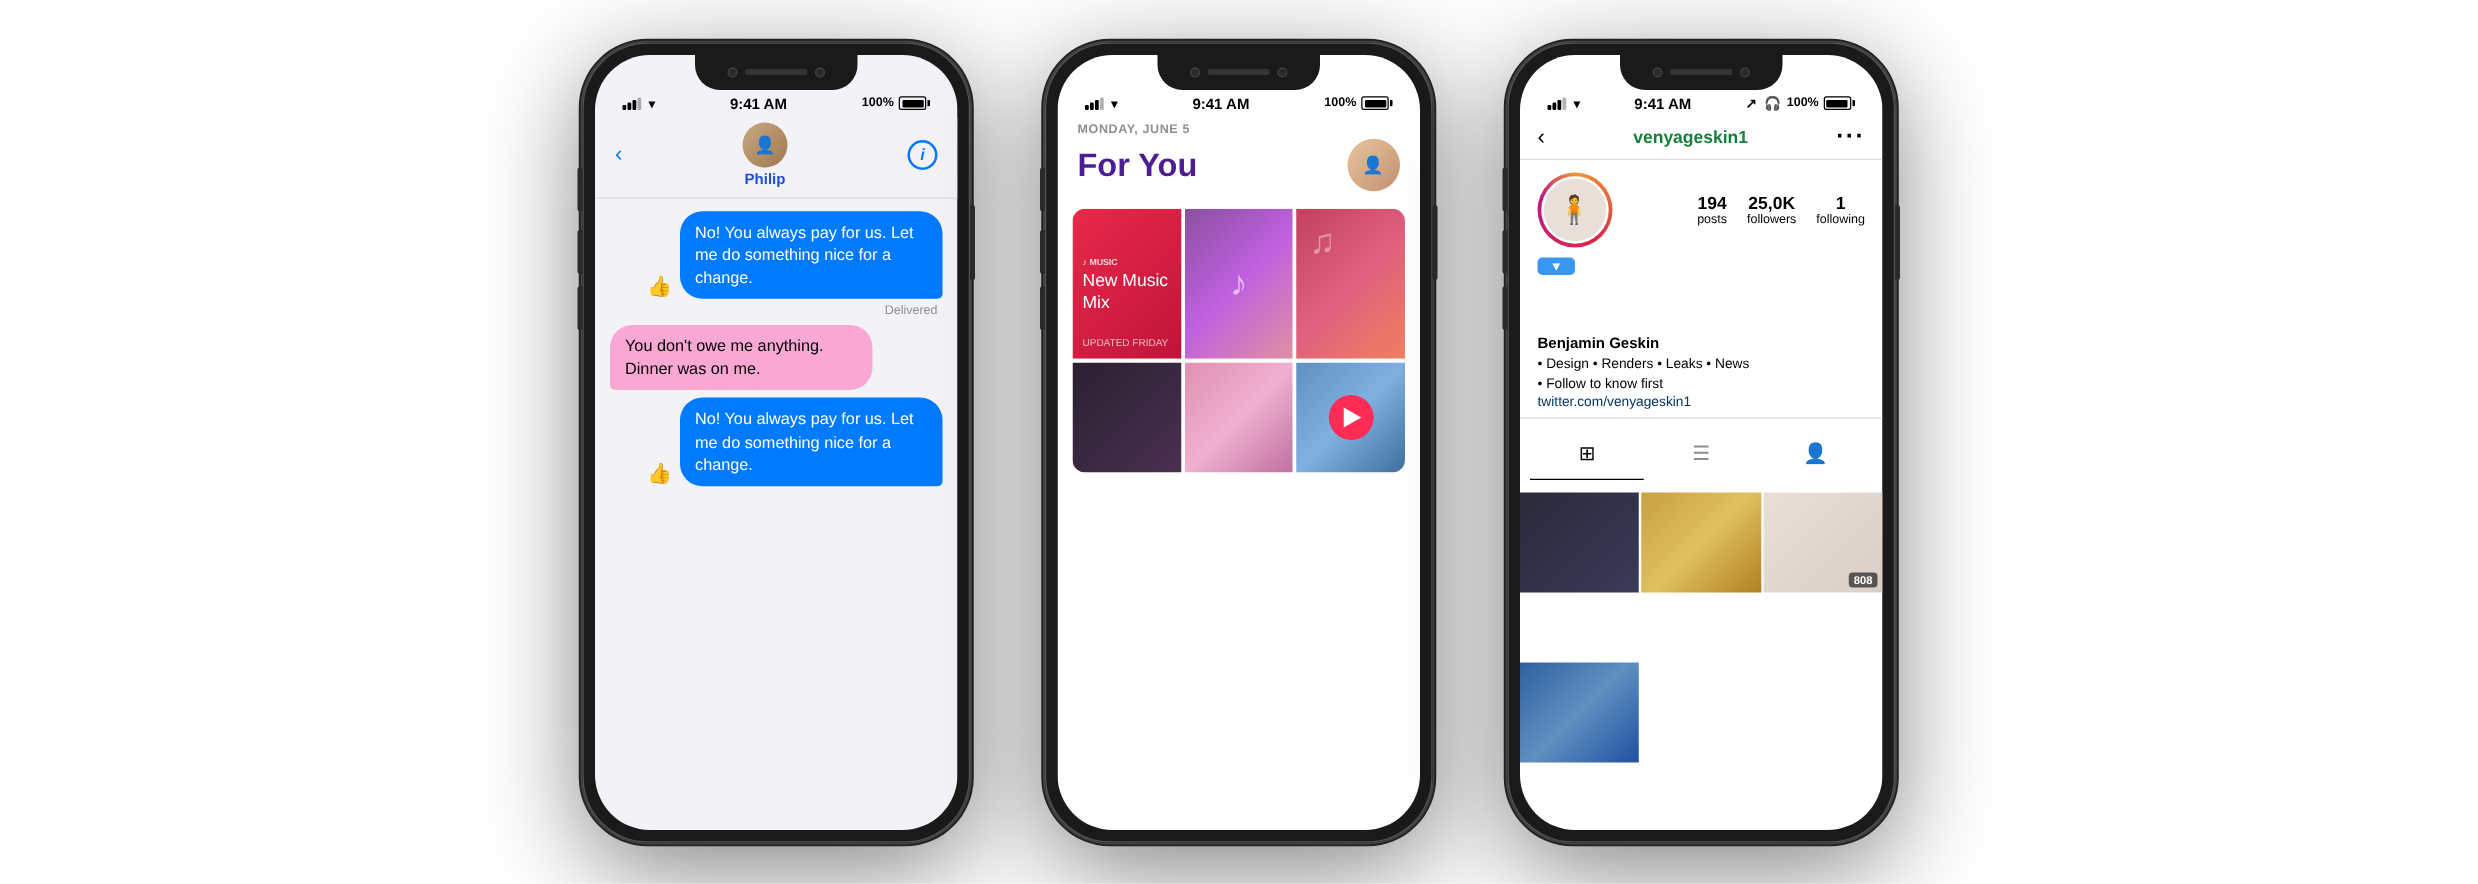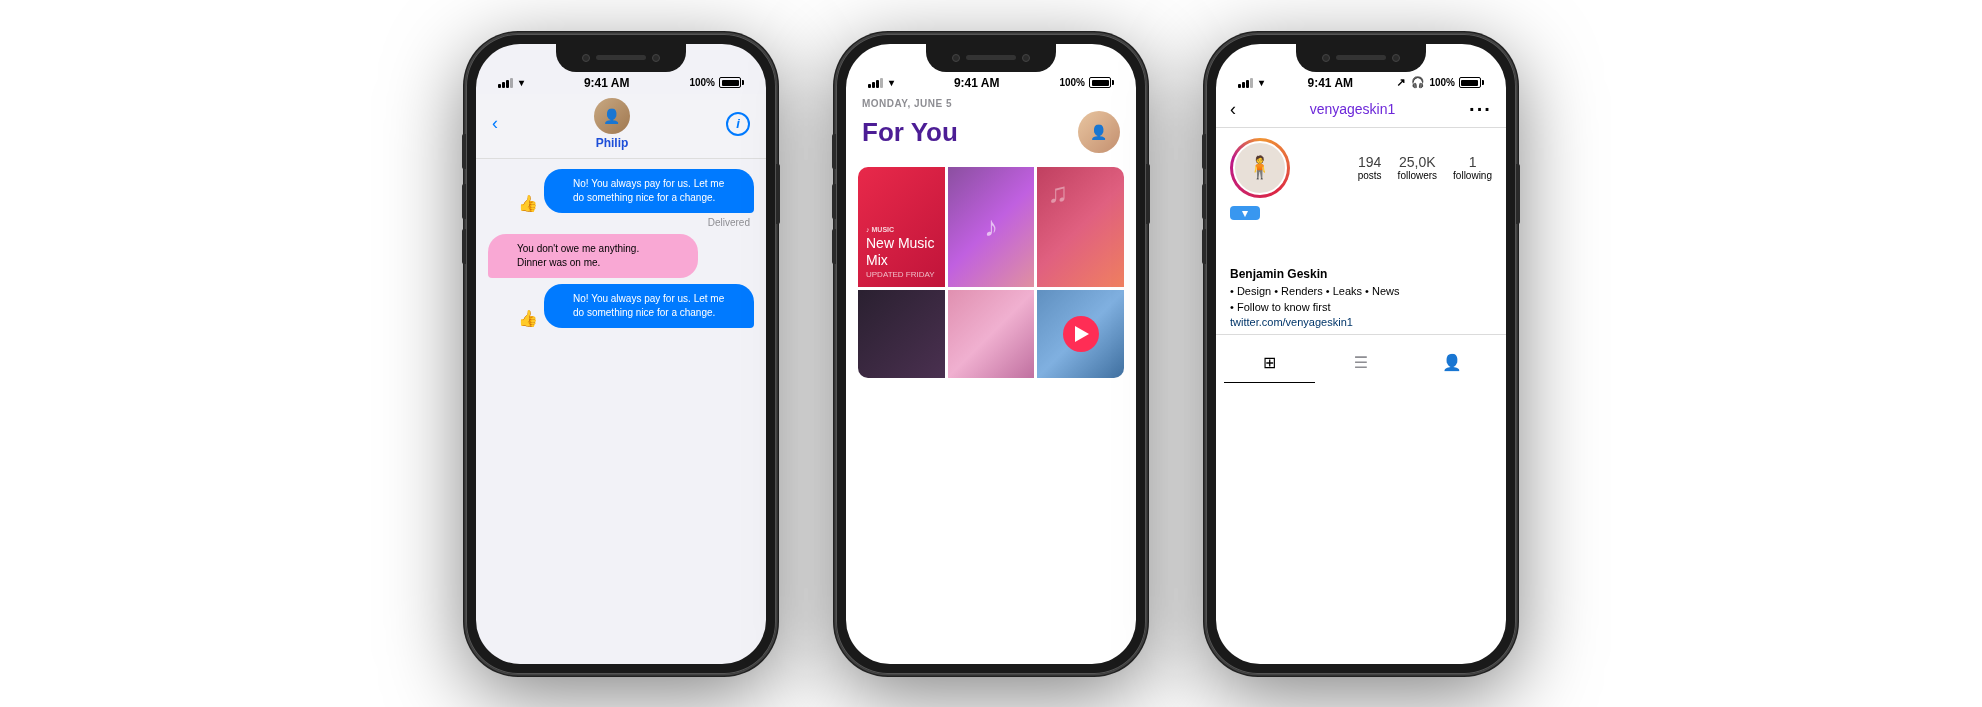--- a/index.html
+++ b/index.html
@@ -252,23 +252,23 @@
     .message-row.sent {
       justify-content: flex-end;
     }
 
     .message-row.received {
       justify-content: flex-start;
     }
 
     .bubble {
       max-width: 210px;
-      padding: 8px 29px;
+      padding: 8px 12px;
       border-radius: 18px;
-      font-size: 10px;
+      font-size: 13px;
       line-height: 1.4;
     }
 
     .bubble.sent {
       background: #007aff;
       color: #fff;
       border-bottom-right-radius: 4px;
     }
 
     .bubble.received {
@@ -335,21 +335,21 @@
     .music-card-title {
       font-size: 14px;
       font-weight: 400;
       color: #fff;
       line-height: 1.2;
     }
 
     .music-card-subtitle {
       font-size: 8px;
       color: rgba(255,255,255,0.7);
-      margin-top: 1px;
+      margin-top: 20px;
     }
 
     .album-art-1 {
       background: linear-gradient(135deg, #8b4fa0, #c060e0, #e090a0);
       width: 100%;
       height: 100%;
       display: flex;
       align-items: center;
       justify-content: center;
     }
@@ -418,22 +418,22 @@
       border-bottom: 1px solid #dbdbdb;
     }
 
     .insta-back {
       font-size: 18px;
       color: #000;
     }
 
     .insta-username {
       font-size: 14px;
-      font-weight: 400;
-      color: #6d28d9;
+      font-weight: 700;
+      color: #15803d;
     }
 
     .insta-more {
       font-size: 20px;
       font-weight: 700;
       letter-spacing: 1px;
       color: #000;
     }
 
     .insta-profile {
@@ -478,22 +478,22 @@
     }
 
     .stat-item {
       display: flex;
       flex-direction: column;
       align-items: center;
     }
 
     .stat-number {
       font-size: 14px;
-      font-weight: 400;
-      color: #404040;
+      font-weight: 700;
+      color: #000000;
     }
 
     .stat-label {
       font-size: 10px;
       color: #000;
     }
 
     .follow-row {
       display: flex;
       gap: 4px;
@@ -855,17 +855,25 @@
             <span style="font-size:16px;">⊞</span>
           </div>
           <div class="insta-tab inactive">
             <span style="font-size:16px; color:#8e8e93;">☰</span>
           </div>
           <div class="insta-tab inactive">
             <span style="font-size:16px; color:#8e8e93;">👤</span>
           </div>
         </div>
 
+        <div class="insta-grid-preview">
+          <div class="grid-thumb thumb-dark"></div>
+          <div class="grid-thumb thumb-gold"></div>
+          <div class="grid-thumb thumb-light grid-badge">
+            <div class="badge-num">808</div>
+          </div>
+          <div class="grid-thumb thumb-blue"></div>
+        </div>
       </div>
     </div>
   </div>
 
 </div>
 
 </body></html>

